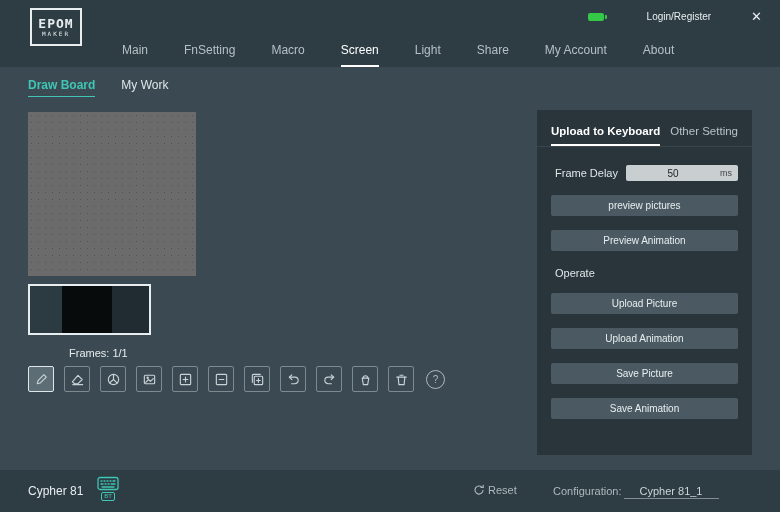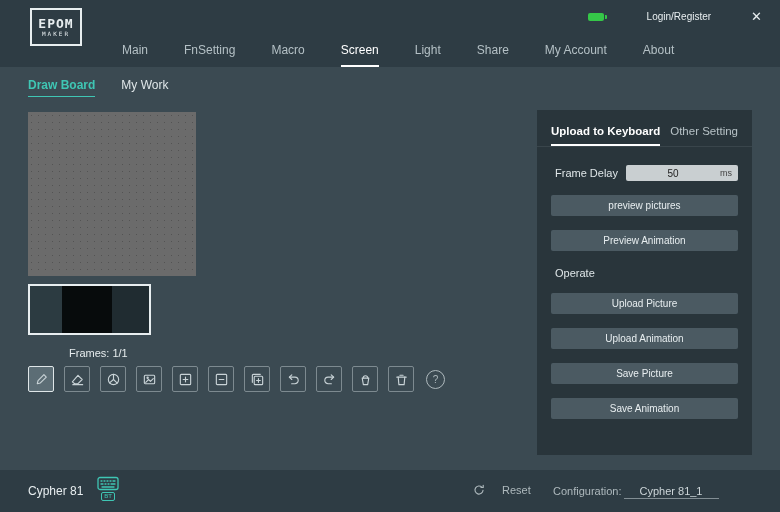--- a/index.html
+++ b/index.html
@@ -63,21 +63,21 @@
   .panel-btn{margin:14px 14px 0 14px;height:21px;background:#4b5a62;border-radius:2px;color:#e8eef0;
              font-size:10px;display:flex;align-items:center;justify-content:center;cursor:pointer;}
   .operate-label{margin:16px 14px 0 18px;font-size:11px;color:#dfe6e8;}
 
   
   .bottombar{position:absolute;bottom:0;left:0;width:100%;height:42px;background:#2e3c44;}
   .device{position:absolute;left:28px;top:14px;font-size:12px;color:#e8eef0;}
   .kb{position:absolute;left:97px;top:6px;display:flex;flex-direction:column;align-items:center;cursor:pointer;}
   .kb svg{stroke:#3fc6b4;fill:none;stroke-width:1.3;stroke-linecap:round;}
   .kb .bt{font-size:6px;color:#3fc6b4;border:1px solid #3fc6b4;border-radius:2px;padding:0 2px;line-height:7px;margin-top:1px;}
-  .reset{position:absolute;left:472px;top:13px;display:flex;align-items:center;gap:16px;cursor:pointer;}
+  .reset{position:absolute;left:472px;top:13px;display:flex;align-items:center;gap:2px;cursor:pointer;}
   .reset svg{stroke:#aeb9bd;fill:none;stroke-width:1.3;stroke-linecap:round;}
   .reset .txt{font-size:11px;color:#aeb9bd;}
   .config{position:absolute;left:553px;top:15px;display:flex;align-items:baseline;}
   .config .lbl{font-size:11px;color:#aeb9bd;}
   .config .val{font-size:11px;color:#cdd6d9;border-bottom:1px solid #828e94;padding:0 16px 1px 16px;margin-left:2px;min-width:60px;text-align:center;}
 </style>
 </head>
 <body>
 
 <div class="app">

